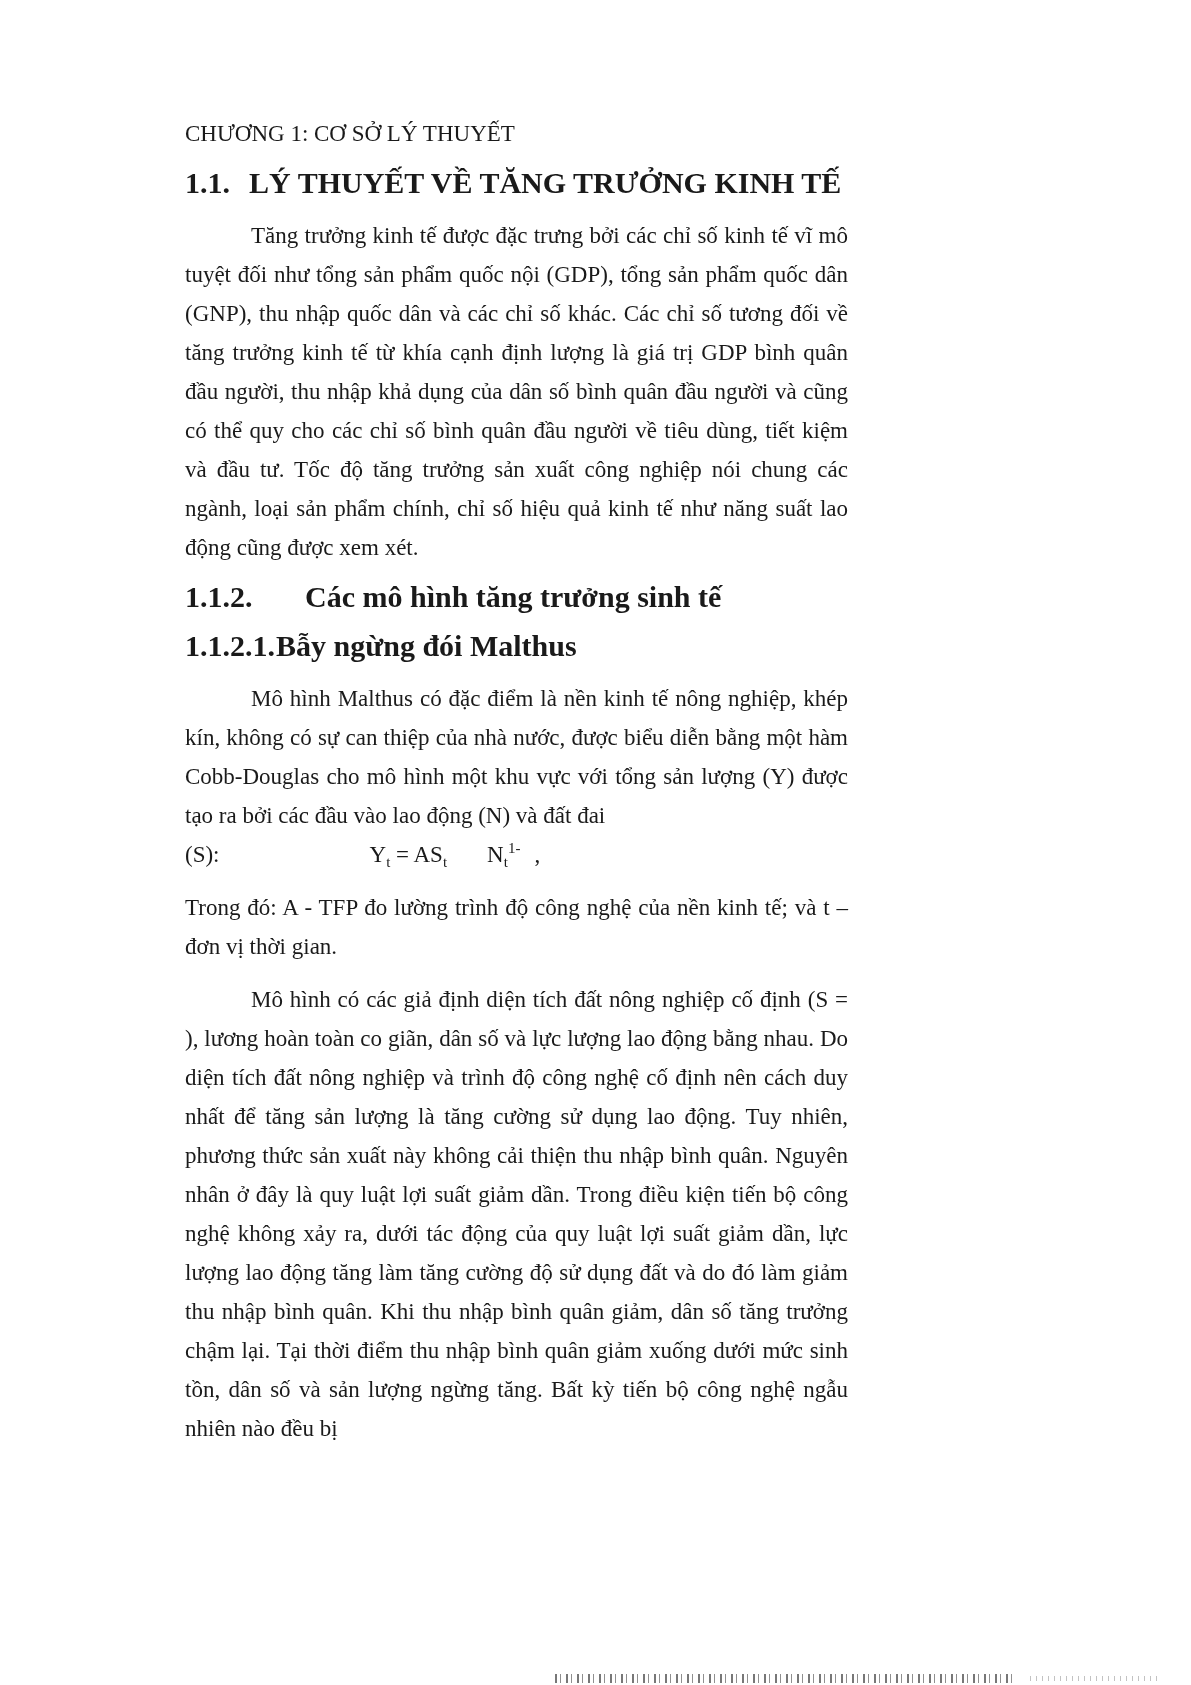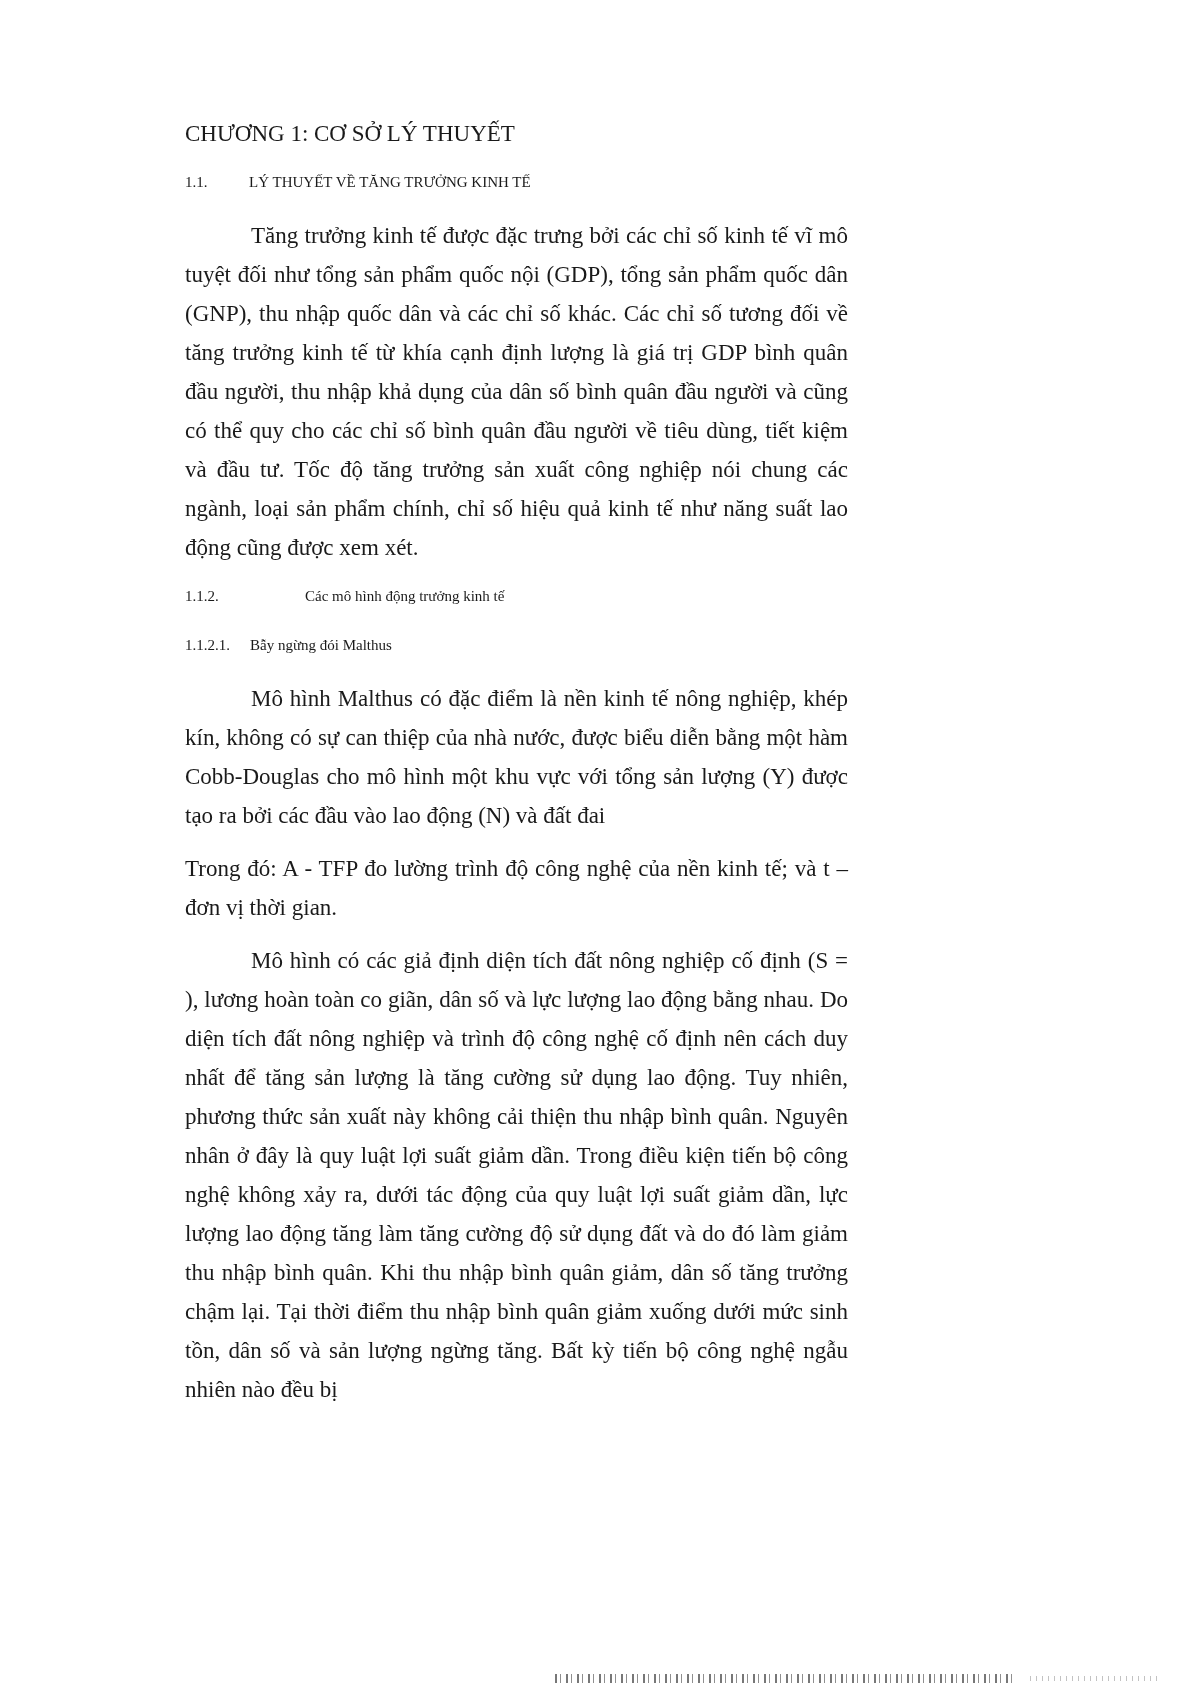--- a/index.html
+++ b/index.html
@@ -24,31 +24,31 @@
     line-height: 39px;
   }
   .h-chapter {
     margin: 0 0 10px 0;
     font-weight: normal;
     font-size: 23px;
     line-height: 39px;
   }
   .h-sec {
     margin: 8px 0 10px 0;
-    font-weight: normal;
-    font-size: 15px;
+    font-weight: bold;
+    font-size: 30px;
     line-height: 39px;
     white-space: nowrap;
   }
   .num {
     display: inline-block;
   }
   .numw-64 { width: 64px; }
   .numw-120 { width: 120px; }
-  .num-space { margin-right: 20px; text-align: center; }
+  .num-space { margin-right: 1px; text-align: center; }
   .para {
     margin: 14px 0 10px 0;
     text-align: justify;
     text-indent: 66px;
   }
   .para.no-indent {
     text-indent: 0;
   }
   .para.tight-bottom {
     margin-bottom: 0;
@@ -106,29 +106,32 @@
   <div class="h-chapter">CHƯƠNG 1: CƠ SỞ LÝ THUYẾT</div>
 
   <div class="h-sec">
     <span class="num numw-64">1.1.</span><span>LÝ THUYẾT VỀ TĂNG TRƯỞNG KINH TẾ</span>
   </div>
 
 
   <p class="para">Tăng trưởng kinh tế được đặc trưng bởi các chỉ số kinh tế vĩ mô tuyệt đối như tổng sản phẩm quốc nội (GDP), tổng sản phẩm quốc dân (GNP), thu nhập quốc dân và các chỉ số khác. Các chỉ số tương đối về tăng trưởng kinh tế từ khía cạnh định lượng là giá trị GDP bình quân đầu người, thu nhập khả dụng của dân số bình quân đầu người và cũng có thể quy cho các chỉ số bình quân đầu người về tiêu dùng, tiết kiệm và đầu tư. Tốc độ tăng trưởng sản xuất công nghiệp nói chung các ngành, loại sản phẩm chính, chỉ số hiệu quả kinh tế như năng suất lao động cũng được xem xét.</p>
 
   <div class="h-sec">
-    <span class="num numw-120">1.1.2.</span><span>Các mô hình động trưởng kinh tế</span>
+    <span class="num numw-120">1.1.2.</span><span>Các mô hình tăng trưởng sinh tế</span>
   </div>
 
   <div class="h-sec">
     <span class="num num-space">1.1.2.1.</span><span>Bẫy ngừng đói Malthus</span>
   </div>
 
   <p class="para tight-bottom">Mô hình Malthus có đặc điểm là nền kinh tế nông nghiệp, khép kín, không có sự can thiệp của nhà nước, được biểu diễn bằng một hàm Cobb-Douglas cho mô hình một khu vực với tổng sản lượng (Y) được tạo ra bởi các đầu vào lao động (N) và đất đai</p>
 
+  <div class="formula-line">
+    <span class="f-lead">(S):</span><span class="f-main"><span>Y</span><sub>t</sub><span> = AS</span><sub>t</sub></span><span class="f-n"><span>N</span><sub>t</sub><sup>1-</sup></span><span class="f-tail">,</span>
+  </div>
 
   <p class="para no-indent">Trong đó: A - TFP đo lường trình độ công nghệ của nền kinh tế; và t – đơn vị thời gian.</p>
 
   <p class="para">Mô hình có các giả định diện tích đất nông nghiệp cố định (S = ), lương hoàn toàn co giãn, dân số và lực lượng lao động bằng nhau. Do diện tích đất nông nghiệp và trình độ công nghệ cố định nên cách duy nhất để tăng sản lượng là tăng cường sử dụng lao động. Tuy nhiên, phương thức sản xuất này không cải thiện thu nhập bình quân. Nguyên nhân ở đây là quy luật lợi suất giảm dần. Trong điều kiện tiến bộ công nghệ không xảy ra, dưới tác động của quy luật lợi suất giảm dần, lực lượng lao động tăng làm tăng cường độ sử dụng đất và do đó làm giảm thu nhập bình quân. Khi thu nhập bình quân giảm, dân số tăng trưởng chậm lại. Tại thời điểm thu nhập bình quân giảm xuống dưới mức sinh tồn, dân số và sản lượng ngừng tăng. Bất kỳ tiến bộ công nghệ ngẫu nhiên nào đều bị</p>
 
 </div>
 
 <div class="bottom-artifact"></div>
 <div class="bottom-artifact-right"></div>
 

